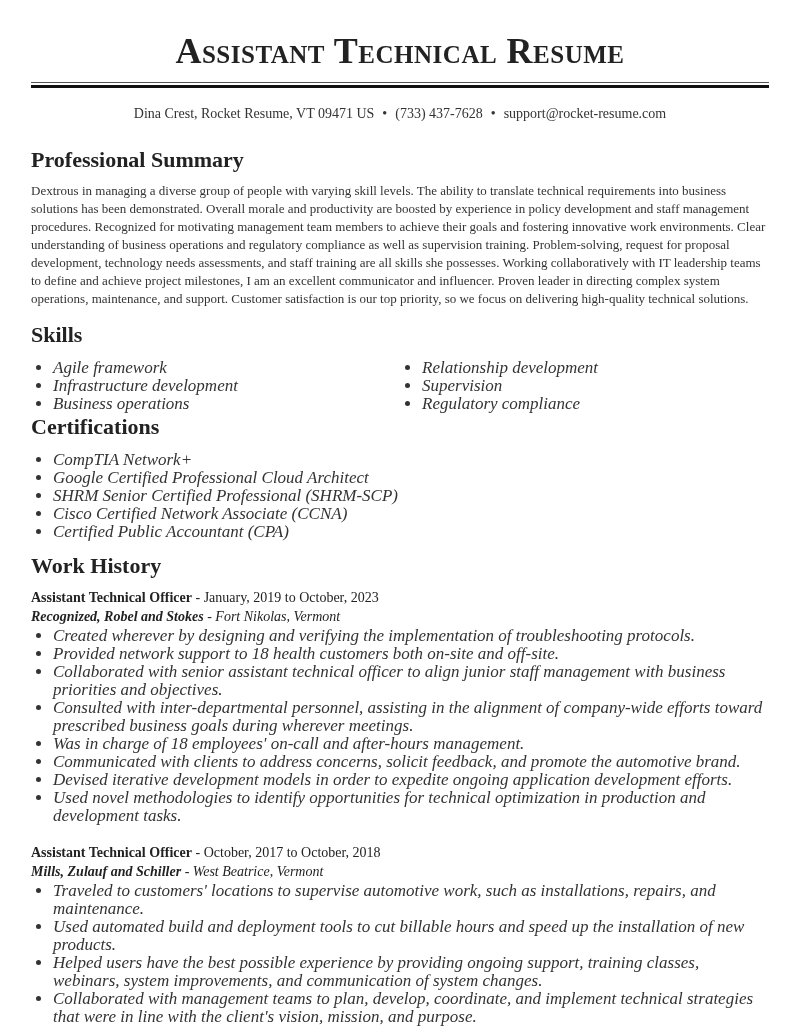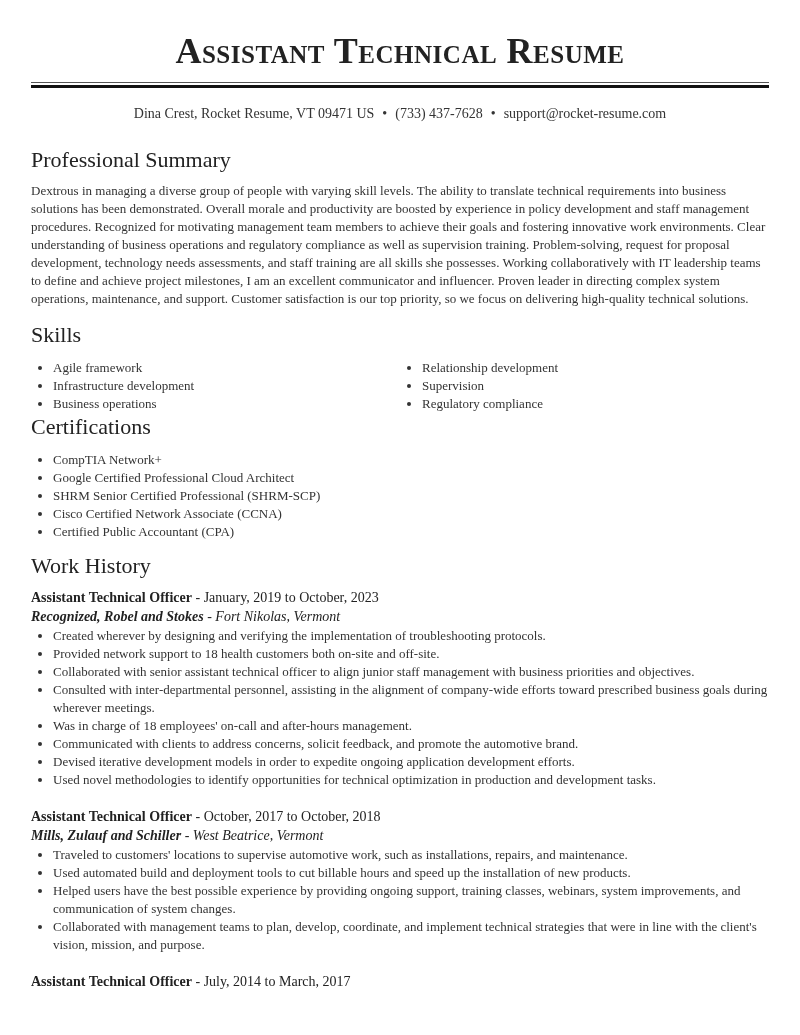--- a/index.html
+++ b/index.html
@@ -4,25 +4,25 @@
 <style>
   html, body { margin: 0; padding: 0; background: #ffffff; }
   body { width: 800px; height: 1035px; overflow: hidden; font-family: "Liberation Serif", serif; color: #222; }
   .page { padding: 0 31px; position: relative; }
   .title { text-align: center; font-size: 36px; font-weight: bold; font-variant: small-caps; letter-spacing: 0.5px; margin: 0; padding-top: 28px; height: 46px; line-height: 46px; color: #222; }
   .rule { margin-top: 8px; height: 6px; position: relative; }
   .rule .r1 { position: absolute; left: 0; right: 0; top: 0; height: 1px; background: #555; }
   .rule .r2 { position: absolute; left: 0; right: 0; top: 3px; height: 3px; background: #111; }
   .contact { text-align: center; font-size: 14px; margin-top: 17px; height: 18px; line-height: 18px; color: #333; }
   .contact .sep { margin: 0 8px; }
-  h2 { font-weight: normal; font-size: 22px; margin: 0; color: #222; line-height: 28px; }
+  h2 { font-weight: bold; font-size: 22px; margin: 0; color: #222; line-height: 28px; }
   .sec-summary { margin-top: 23px; }
   .summary { font-size: 13px; line-height: 18px; margin-top: 8px; color: #333; }
   .sec-skills { margin-top: 13px; }
-  ul { margin: 0; padding-left: 22px; font-size: 13px; line-height: 18px; color: #333; }
+  ul { margin: 0; padding-left: 22px; font-size: 17px; line-height: 18px; color: #333; font-style: italic; }
   .skills-grid { display: flex; margin-top: 10px; }
   .skills-grid ul { width: 364px; }
   .sec-certs { margin-top: 0; }
   .certs { margin-top: 10px; }
   .sec-work { margin-top: 11px; }
   .job { margin-top: 8px; }
   .job + .job { margin-top: 18px; }
   .job-line { font-size: 14px; line-height: 19px; color: #222; }
   .job-line b { font-weight: bold; }
   .company-line { font-size: 14px; line-height: 19px; font-style: italic; color: #222; }

